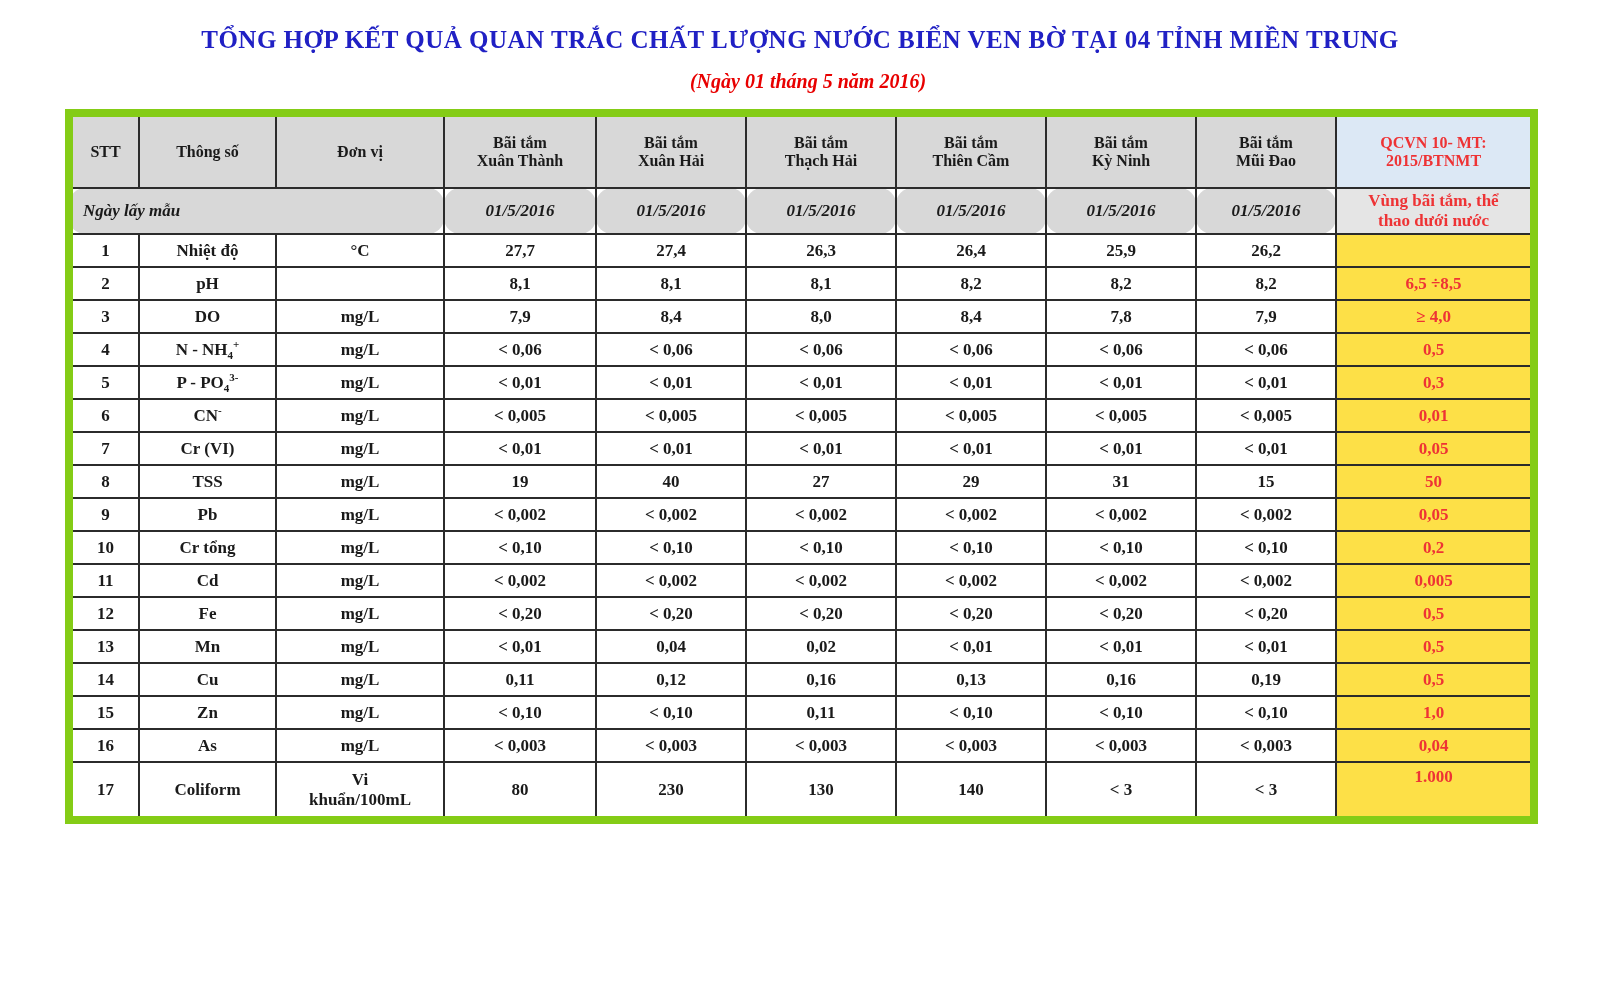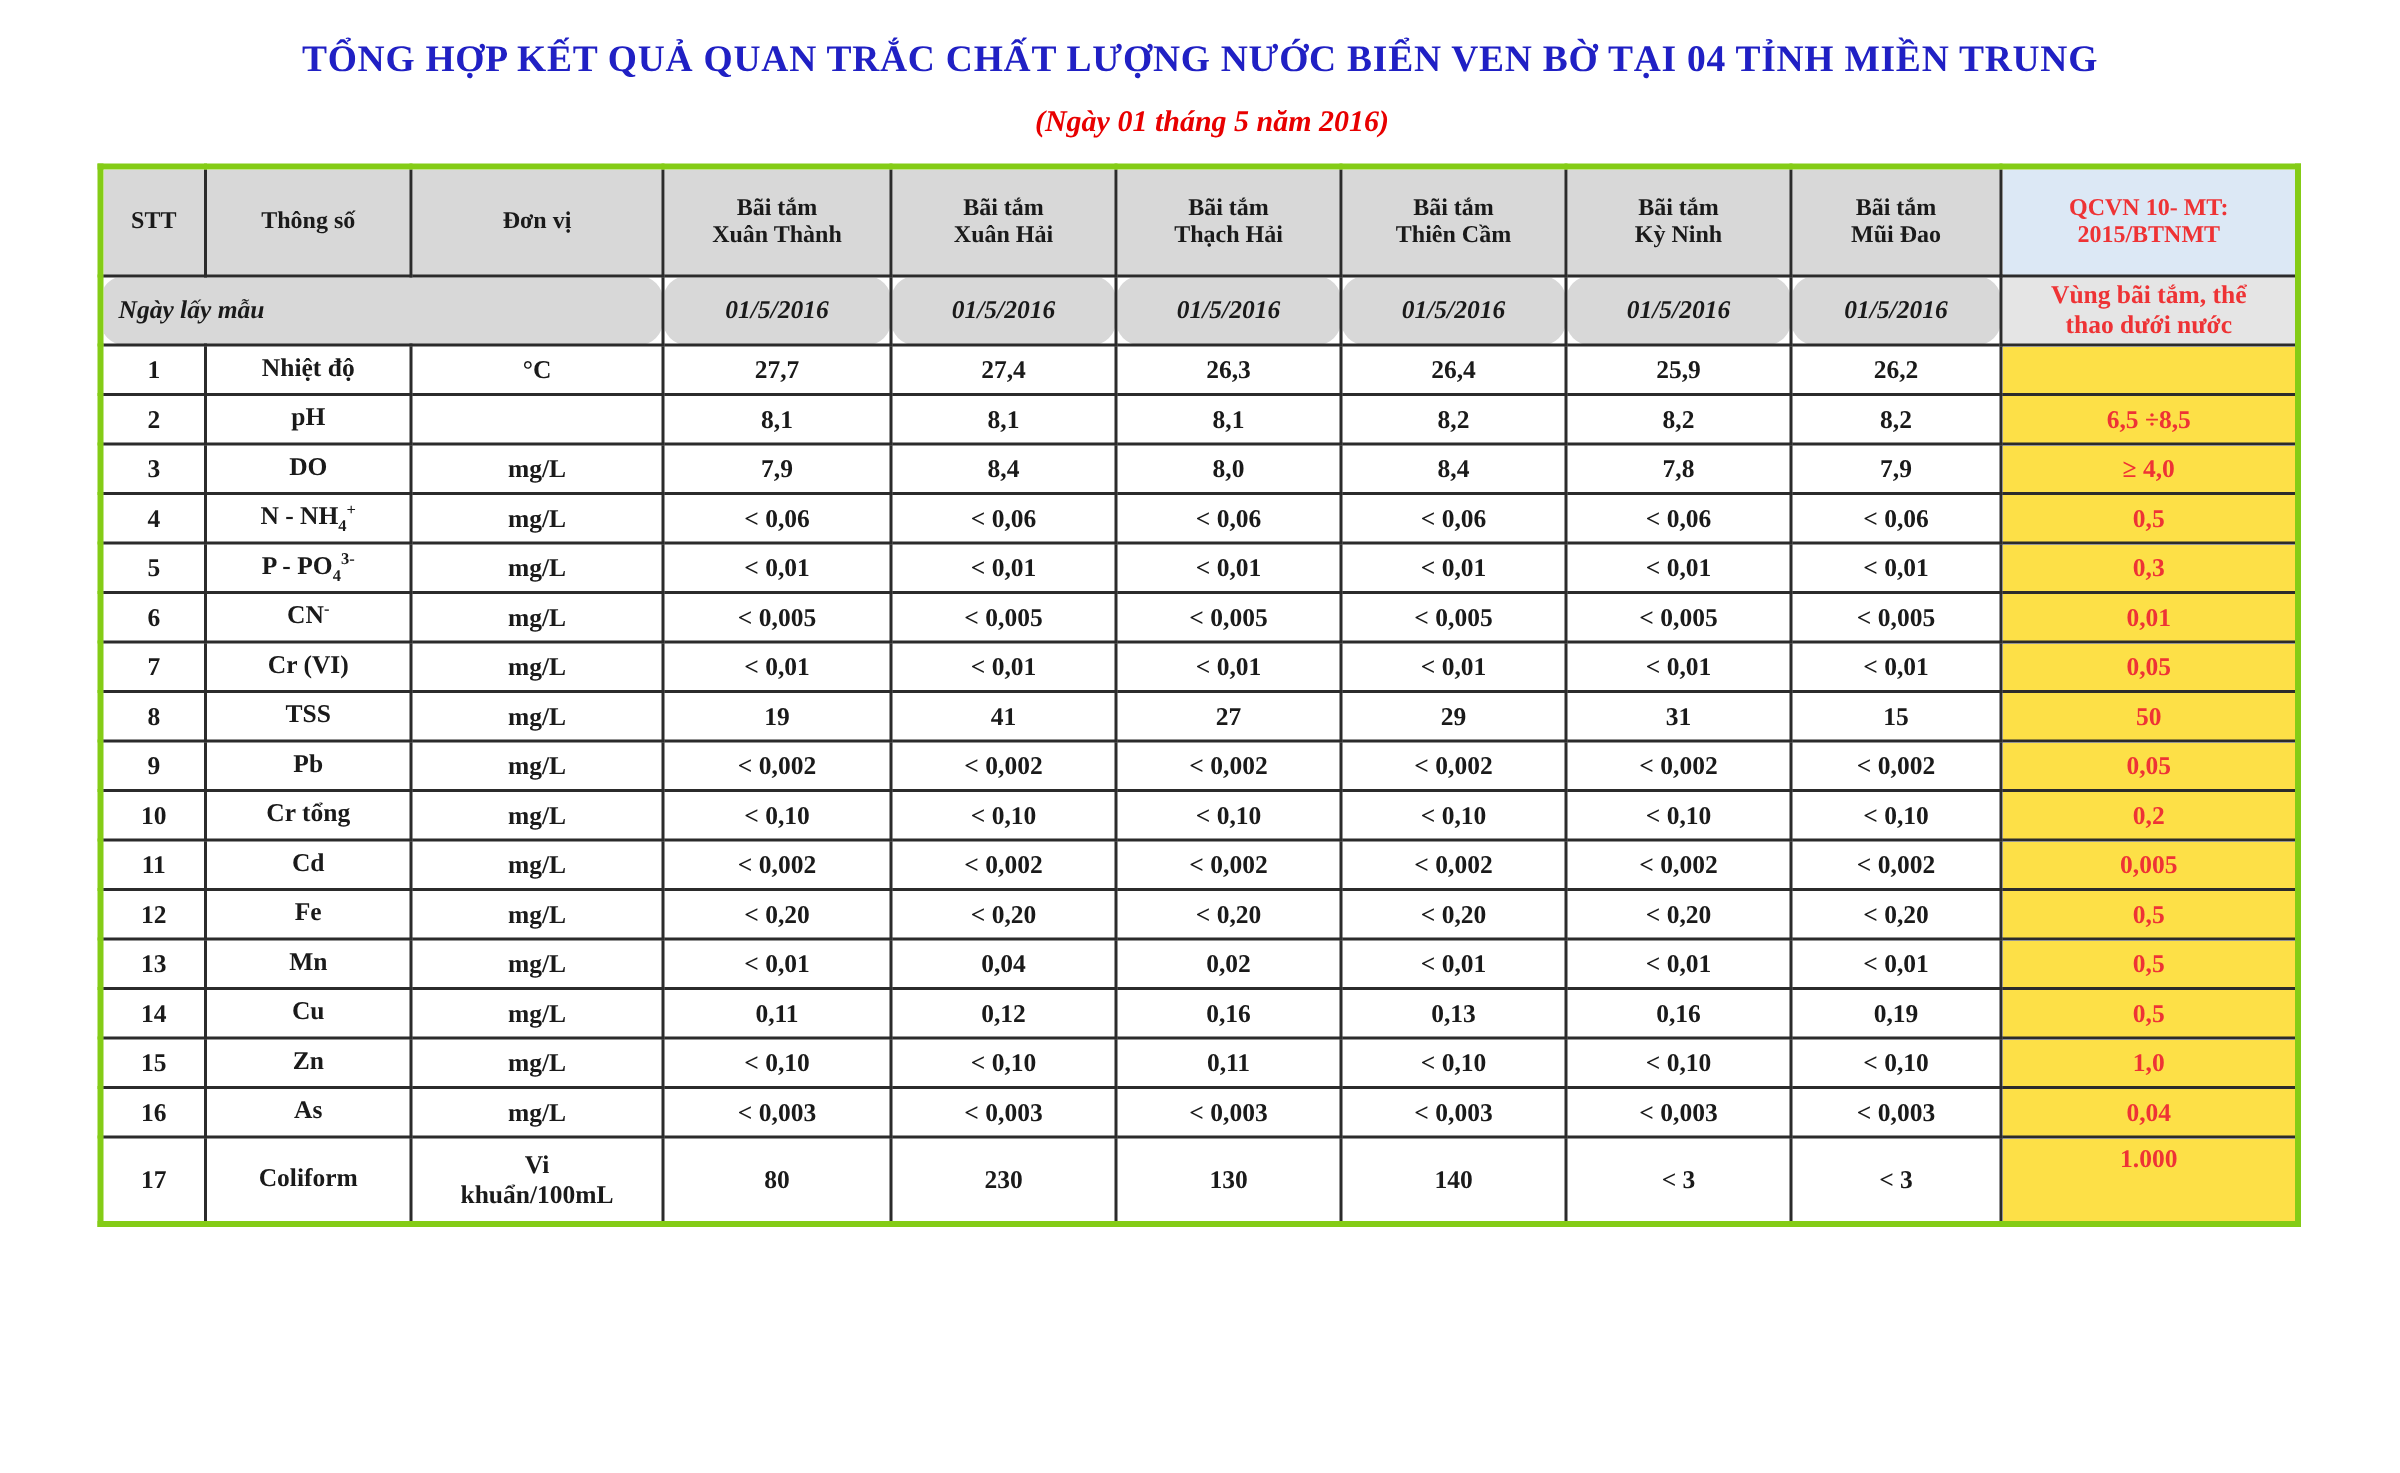--- a/index.html
+++ b/index.html
@@ -15,21 +15,21 @@
     margin-top:16px;text-align:center;
     font-size:20px;font-weight:bold;font-style:italic;color:#e80000;padding-left:16px;
   }
   .section-heading{
     margin:46px 0 0 82px;
     font-size:20px;font-weight:bold;font-style:italic;color:#2020c4;
   }
   .section-heading .num{margin-right:14px;}
   table.wq{
     margin:16px 0 0 65px;border-collapse:collapse;table-layout:fixed;
-    width:1465px;border:4px solid #84cc16;
+    width:1465px;border:8px solid #84cc16;
   }
   table.wq th, table.wq td{
     border:2px solid #2b2b2b;padding:2px 6px;
     font-size:17px;font-weight:bold;text-align:center;vertical-align:middle;
     overflow:hidden;
   }
   thead tr.hdr1 th{height:66px;background:#d8d8d8;white-space:pre-line;font-size:16px;}
   thead tr.hdr2 th{height:26px;}
   thead tr.sample-row td{height:34px;background:#d8d8d8;font-style:italic;border-radius:16px;}
   thead td.sample-label{text-align:left;padding-left:10px;}
@@ -186,21 +186,21 @@
       <td class="c-val">&lt; 0,01</td>
       <td class="c-val">&lt; 0,01</td>
       <td class="c-val">&lt; 0,01</td>
       <td class="c-qcvn">0,05</td>
     </tr>
         <tr>
       <td class="c-stt">8</td>
       <td class="c-param"><span class="p-main">TSS</span><sub class="p-sub"></sub><sup class="p-sup"></sup></td>
       <td class="c-unit">mg/L</td>
       <td class="c-val">19</td>
-      <td class="c-val">41</td>
+      <td class="c-val">40</td>
       <td class="c-val">27</td>
       <td class="c-val">29</td>
       <td class="c-val">31</td>
       <td class="c-val">15</td>
       <td class="c-qcvn">50</td>
     </tr>
         <tr>
       <td class="c-stt">9</td>
       <td class="c-param"><span class="p-main">Pb</span><sub class="p-sub"></sub><sup class="p-sup"></sup></td>
       <td class="c-unit">mg/L</td>

